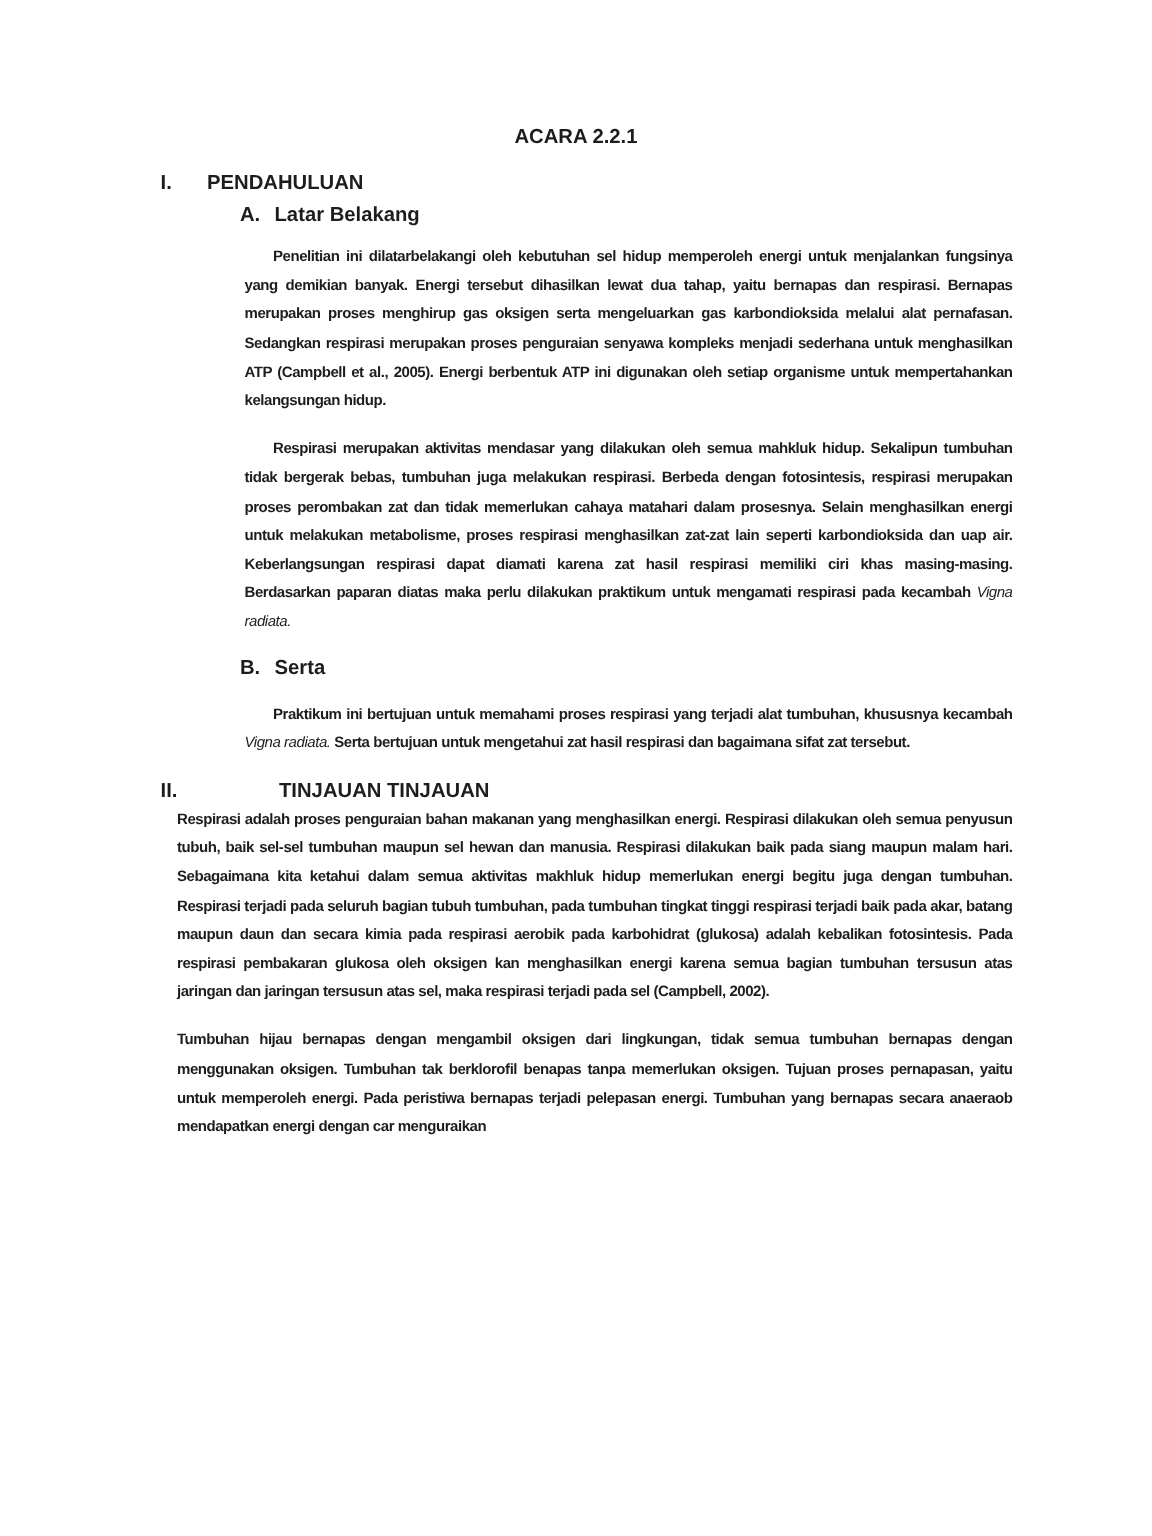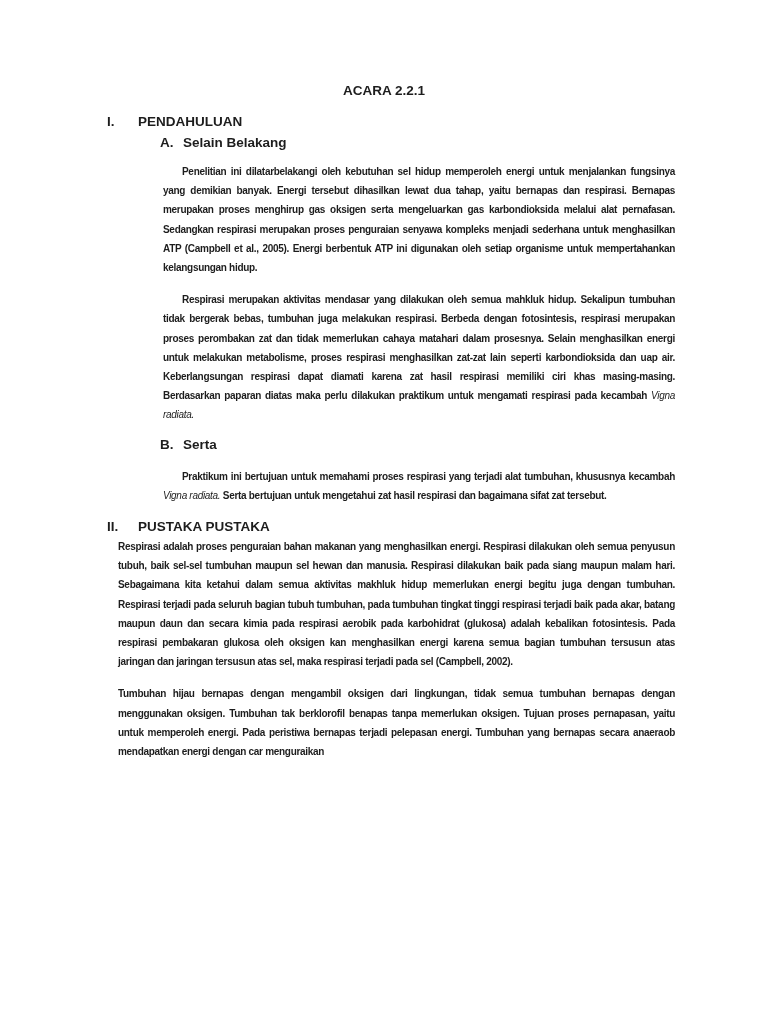--- a/index.html
+++ b/index.html
@@ -24,21 +24,21 @@
     display: flex;
     font-size: 13.5px;
     line-height: 19.5px;
   }
   .h-row.lvl1 { padding-left: 107px; }
   .h-row.lvl1 .num { width: 31px; flex: none; }
   .h-row.lvl2 { padding-left: 160px; }
   .h-row.lvl2 .letter { width: 23px; flex: none; }
   .mt-sec1 { margin-top: 12px; }
   .mt-suba { margin-top: 1px; }
-  .mt-sec2 { margin-top: 11px; }
+  .mt-sec2 { margin-top: 11px; gap: 48px; }
   .mt-subb { margin-top: 10px; }
   p.body {
     margin: 0 93px 0 163px;
     text-align: justify;
     font-size: 10px;
     line-height: 19.2px;
     letter-spacing: -0.3px;
   }
   p.ind { text-indent: 19px; }
   p.s2  { margin-left: 118px; text-indent: 0; }
@@ -60,36 +60,36 @@
   <div class="title">ACARA 2.2.1</div>
 
 
   <div class="h-row lvl1 mt-sec1">
     <span class="num">I.</span>
     <span class="h-label">PENDAHULUAN</span>
   </div>
 
   <div class="h-row lvl2 mt-suba">
     <span class="letter">A.</span>
-    <span class="h-label">Selain Belakang</span>
+    <span class="h-label">Latar Belakang</span>
   </div>
 
   <p class="body ind p1">Penelitian ini dilatarbelakangi oleh kebutuhan sel hidup memperoleh energi untuk menjalankan fungsinya yang demikian banyak. Energi tersebut dihasilkan lewat dua tahap, yaitu bernapas dan respirasi. Bernapas merupakan proses menghirup gas oksigen serta mengeluarkan gas karbondioksida melalui alat pernafasan. Sedangkan respirasi merupakan proses penguraian senyawa kompleks menjadi sederhana untuk menghasilkan ATP (Campbell et al., 2005). Energi berbentuk ATP ini digunakan oleh setiap organisme untuk mempertahankan kelangsungan hidup.</p>
 
   <p class="body ind p2"><span>Respirasi merupakan aktivitas mendasar yang dilakukan oleh semua mahkluk hidup. Sekalipun tumbuhan tidak bergerak bebas, tumbuhan juga melakukan respirasi. Berbeda dengan fotosintesis, respirasi merupakan proses perombakan zat dan tidak memerlukan cahaya matahari dalam prosesnya. Selain menghasilkan energi untuk melakukan metabolisme, proses respirasi menghasilkan zat-zat lain seperti karbondioksida dan uap air. Keberlangsungan respirasi dapat diamati karena zat hasil respirasi memiliki ciri khas masing-masing. Berdasarkan paparan diatas maka perlu dilakukan praktikum untuk mengamati respirasi pada kecambah </span><i class="species">Vigna radiata.</i></p>
 
   <div class="h-row lvl2 mt-subb">
     <span class="letter">B.</span>
     <span class="h-label">Serta</span>
   </div>
 
   <p class="body ind p3"><span>Praktikum ini bertujuan untuk memahami proses respirasi yang terjadi alat tumbuhan, khususnya kecambah </span><i class="species">Vigna radiata.</i><span> Serta bertujuan untuk mengetahui zat hasil respirasi dan bagaimana sifat zat tersebut.</span></p>
 
   <div class="h-row lvl1 mt-sec2">
     <span class="num">II.</span>
-    <span class="h-label">PUSTAKA PUSTAKA</span>
+    <span class="h-label">TINJAUAN TINJAUAN</span>
   </div>
 
   <p class="body s2 p4">Respirasi adalah proses penguraian bahan makanan yang menghasilkan energi. Respirasi dilakukan oleh semua penyusun tubuh, baik sel-sel tumbuhan maupun sel hewan dan manusia. Respirasi dilakukan baik pada siang maupun malam hari. Sebagaimana kita ketahui dalam semua aktivitas makhluk hidup memerlukan energi begitu juga dengan tumbuhan. Respirasi terjadi pada seluruh bagian tubuh tumbuhan, pada tumbuhan tingkat tinggi respirasi terjadi baik pada akar, batang maupun daun dan secara kimia pada respirasi aerobik pada karbohidrat (glukosa) adalah kebalikan fotosintesis. Pada respirasi pembakaran glukosa oleh oksigen kan menghasilkan energi karena semua bagian tumbuhan tersusun atas jaringan dan jaringan tersusun atas sel, maka respirasi terjadi pada sel (Campbell, 2002).</p>
 
   <p class="body s2 p5">Tumbuhan hijau bernapas dengan mengambil oksigen dari lingkungan, tidak semua tumbuhan bernapas dengan menggunakan oksigen. Tumbuhan tak berklorofil benapas tanpa memerlukan oksigen. Tujuan proses pernapasan, yaitu untuk memperoleh energi. Pada peristiwa bernapas terjadi pelepasan energi. Tumbuhan yang bernapas secara anaeraob mendapatkan energi dengan car menguraikan</p>
 
 </div>
 
 </body></html>

